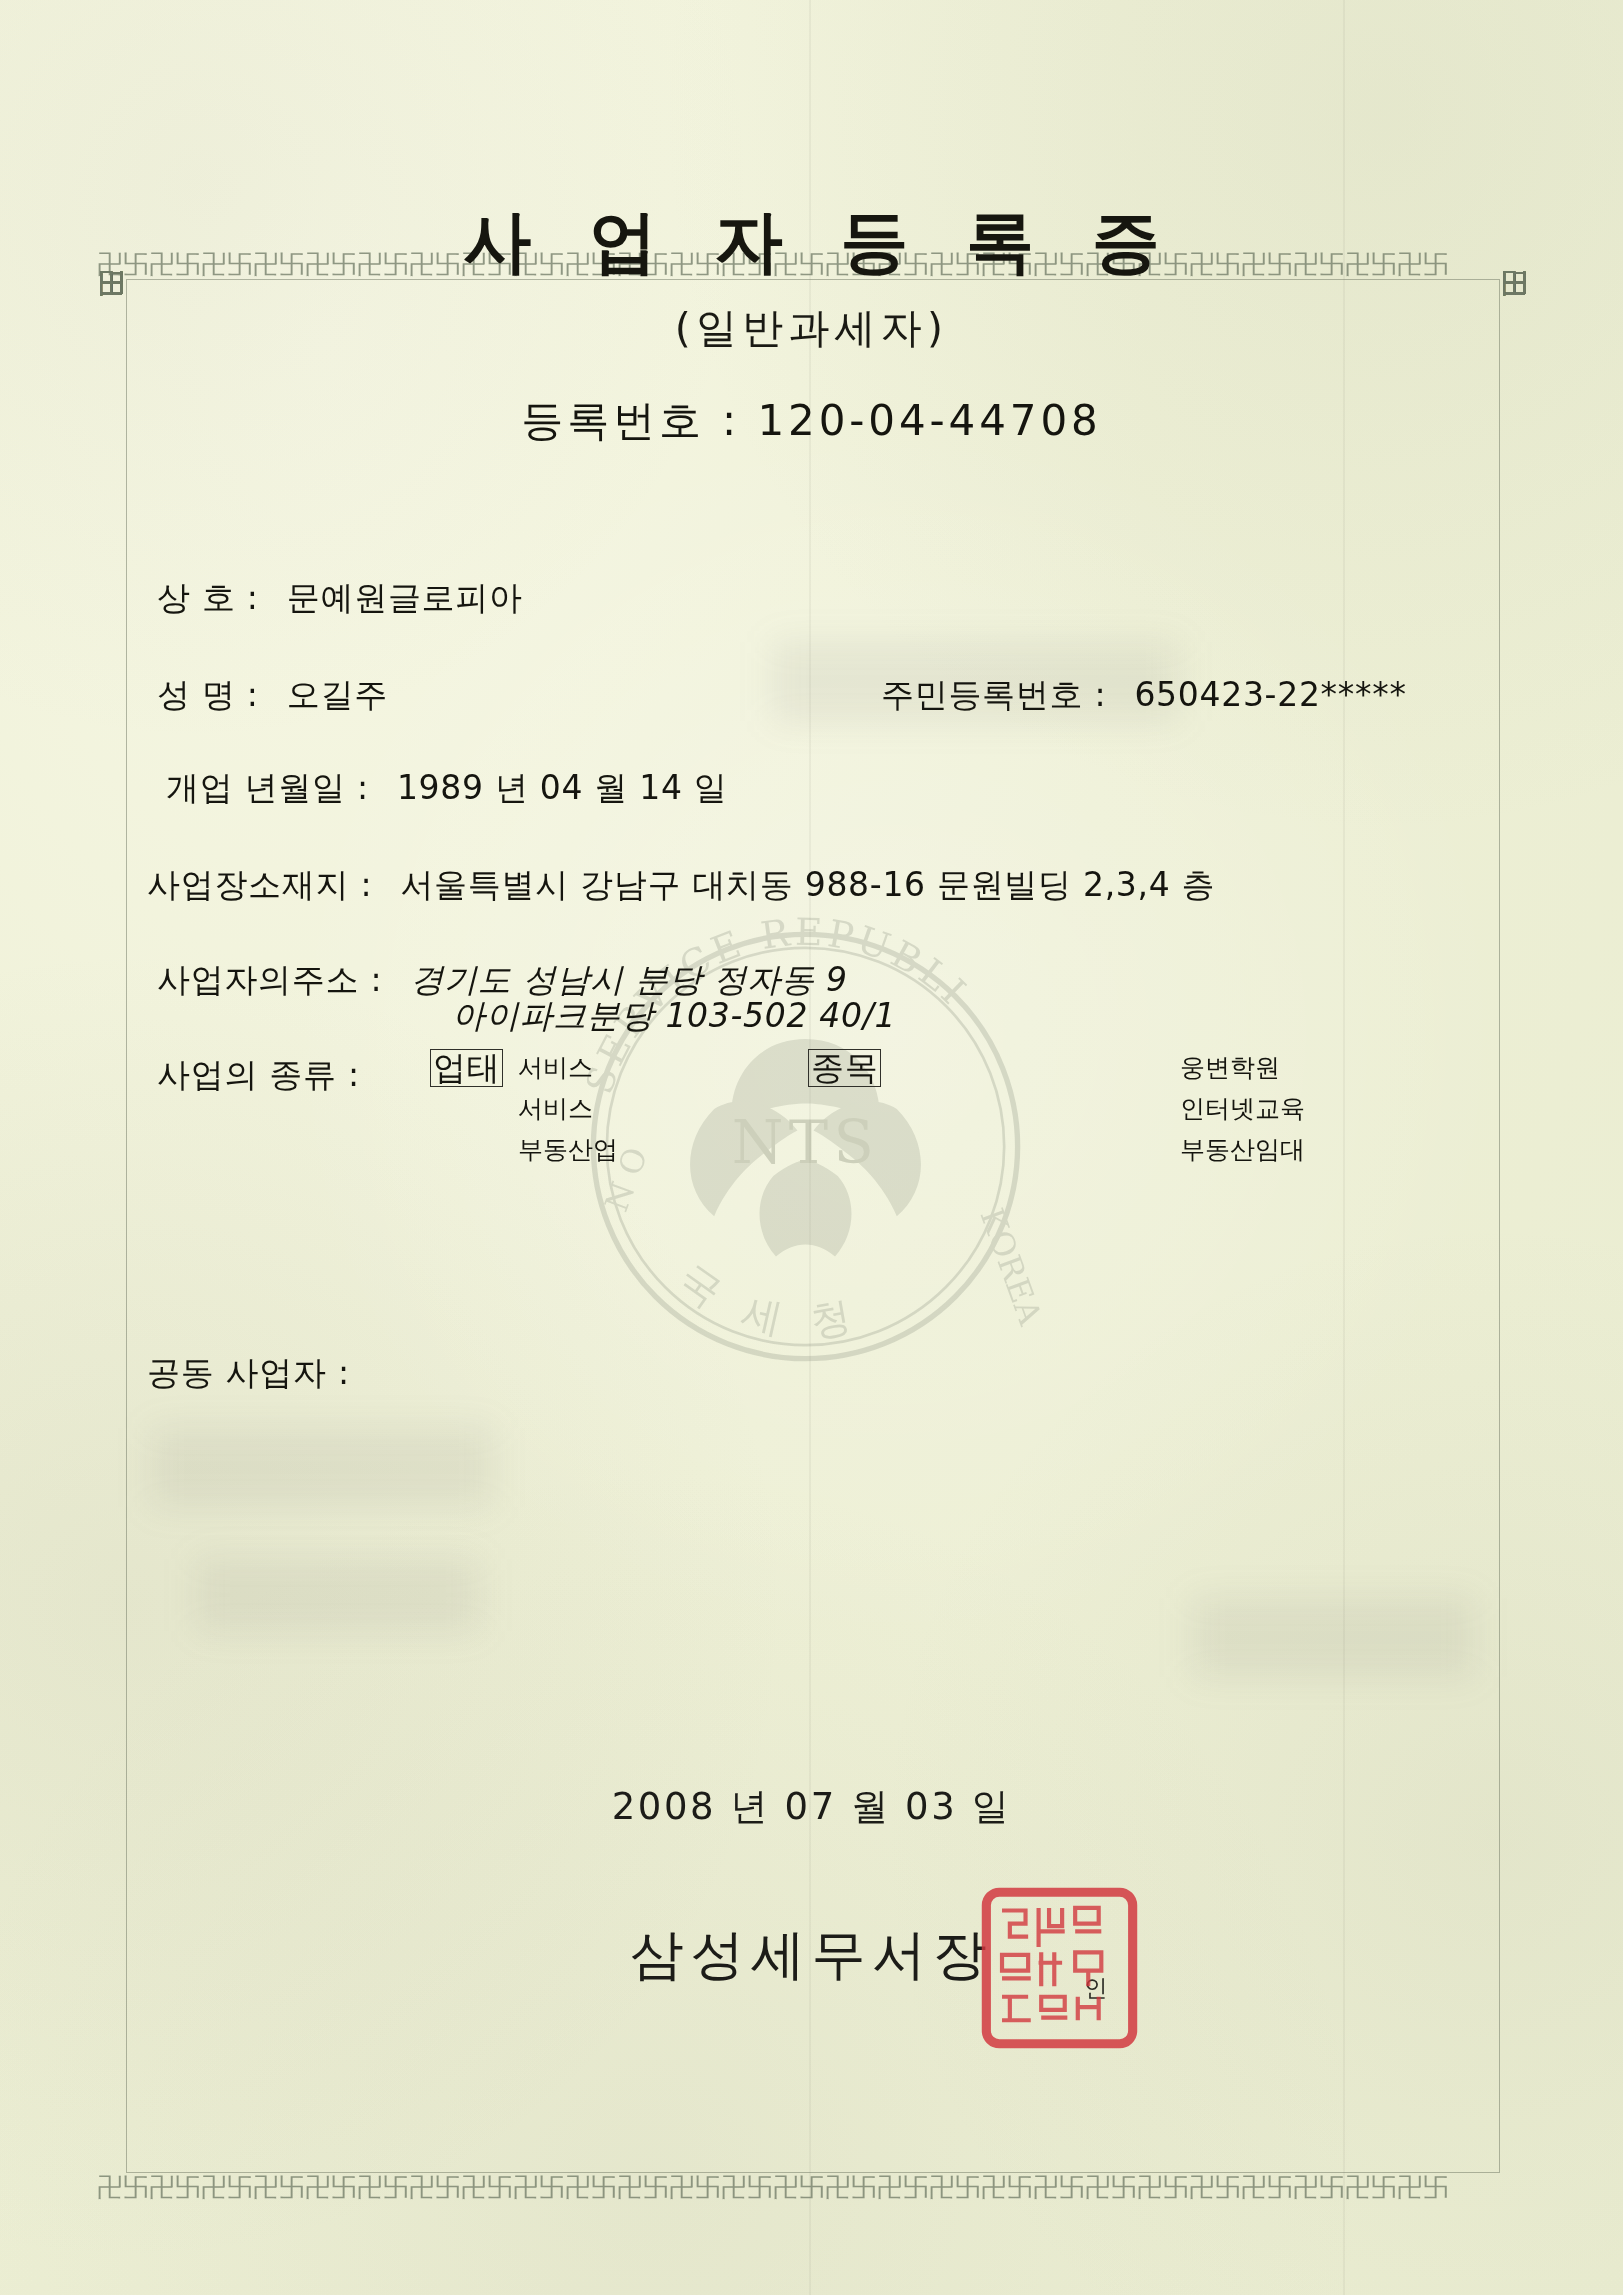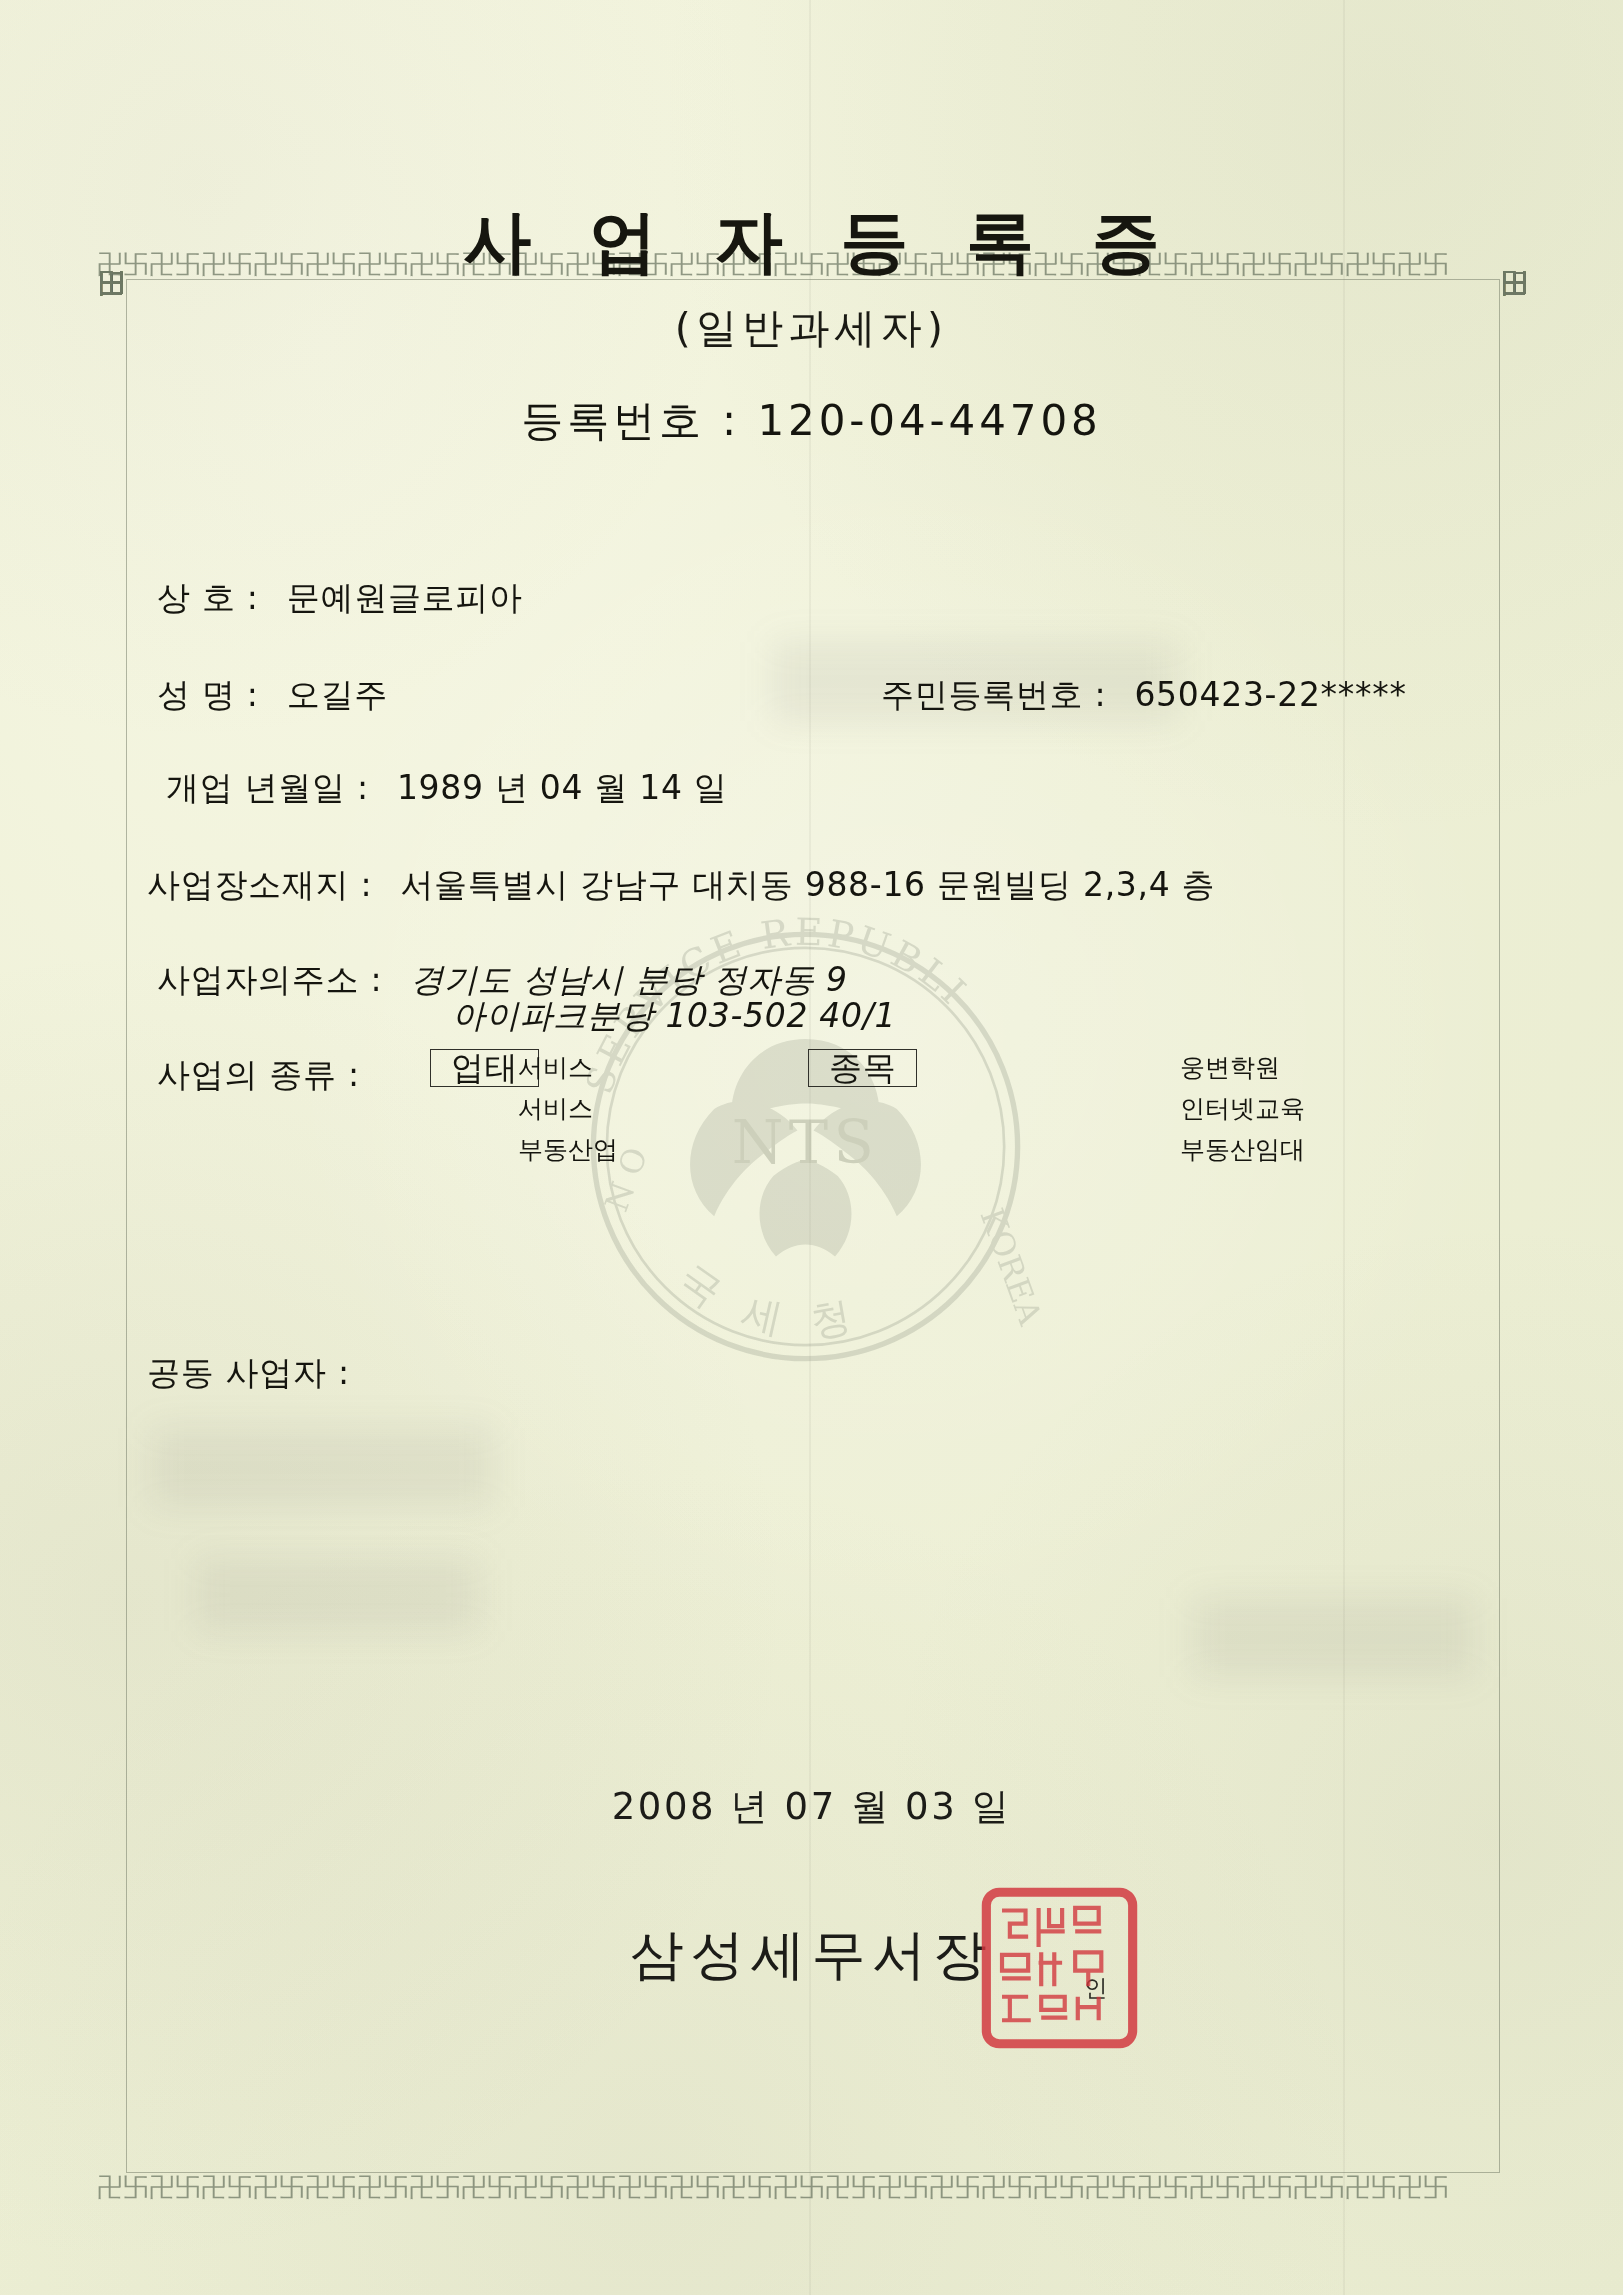--- a/index.html
+++ b/index.html
@@ -117,21 +117,21 @@
   }
   .label {
     display: inline-block;
   }
   .value {
     display: inline-block;
   }
   .boxed {
     display: inline-block;
     border: 1.3px solid #30302a;
-    padding: 0 20px;
+    padding: 0 2px;
     line-height: 1.08;
     text-align: center;
   }
   .biz-grid {
     position: absolute;
     font-size: 25px;
     color: #15150f;
     white-space: nowrap;
   }
   .biz-row { display: block; height: 41px; }

